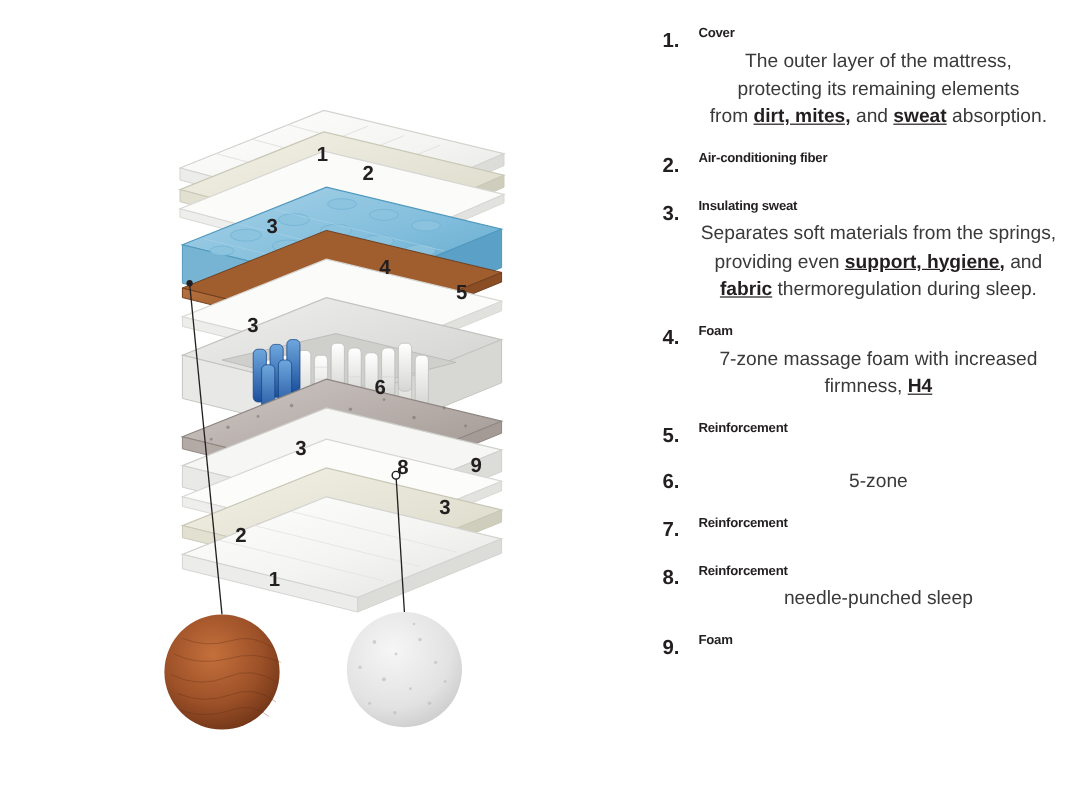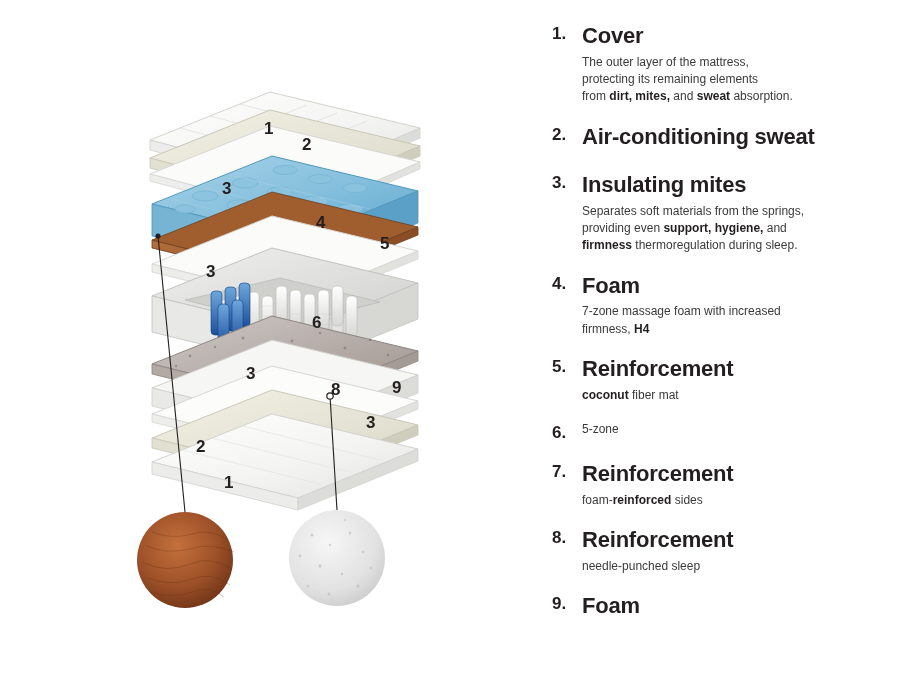--- a/index.html
+++ b/index.html
@@ -61,38 +61,40 @@
     font-size: 17px;
     font-weight: 700;
     color: #231f20;
     line-height: 1.25;
     padding-top: 1px;
   }
   .legend-body {
     flex: 1 1 auto;
   }
   .legend-title {
-    font-size: 22px;
+    font-size: 11px;
     font-weight: 700;
     color: #231f20;
     letter-spacing: -0.2px;
     line-height: 1.25;
     margin: 0 0 4px 0;
   }
   .legend-desc {
-    font-size: 12px;
+    font-size: 16px;
     font-weight: 400;
     color: #3a3a3a;
     line-height: 1.45;
     margin: 0;
     max-width: 300px;
+    text-align: center;
   }
   .legend-desc b {
     font-weight: 700;
     color: #231f20;
+    text-decoration: underline;
   }
 </style>
 </head>
 <body>
 
 <div class="page">
 
   <div class="illustration">
 
     <svg class="illo-svg" width="540" height="675" viewBox="0 0 540 675">
@@ -370,60 +372,58 @@
       <div class="legend-num">1.</div>
       <div class="legend-body">
         <p class="legend-title">Cover</p>
         <p class="legend-desc">The outer layer of the mattress,<br>protecting its remaining elements<br>from <b>dirt, mites,</b> and <b>sweat</b> absorption.</p>
       </div>
     </div>
 
     <div class="legend-item">
       <div class="legend-num">2.</div>
       <div class="legend-body">
-        <p class="legend-title">Air-conditioning sweat</p>
+        <p class="legend-title">Air-conditioning fiber</p>
       </div>
     </div>
 
     <div class="legend-item">
       <div class="legend-num">3.</div>
       <div class="legend-body">
-        <p class="legend-title">Insulating mites</p>
-        <p class="legend-desc">Separates soft materials from the springs,<br>providing even <b>support, hygiene,</b> and<br><b>firmness</b> thermoregulation during sleep.</p>
+        <p class="legend-title">Insulating sweat</p>
+        <p class="legend-desc">Separates soft materials from the springs,<br>providing even <b>support, hygiene,</b> and<br><b>fabric</b> thermoregulation during sleep.</p>
       </div>
     </div>
 
     <div class="legend-item">
       <div class="legend-num">4.</div>
       <div class="legend-body">
         <p class="legend-title">Foam</p>
         <p class="legend-desc">7-zone massage foam with increased<br>firmness, <b>H4</b></p>
       </div>
     </div>
 
     <div class="legend-item">
       <div class="legend-num">5.</div>
       <div class="legend-body">
         <p class="legend-title">Reinforcement</p>
-        <p class="legend-desc"><b>coconut</b> fiber mat</p>
       </div>
     </div>
 
     <div class="legend-item">
       <div class="legend-num">6.</div>
       <div class="legend-body">
         <p class="legend-desc">5-zone</p>
       </div>
     </div>
 
     <div class="legend-item">
       <div class="legend-num">7.</div>
       <div class="legend-body">
         <p class="legend-title">Reinforcement</p>
-        <p class="legend-desc">foam-<b>reinforced</b> sides</p>
       </div>
     </div>
 
     <div class="legend-item">
       <div class="legend-num">8.</div>
       <div class="legend-body">
         <p class="legend-title">Reinforcement</p>
         <p class="legend-desc">needle-punched sleep</p>
       </div>
     </div>

